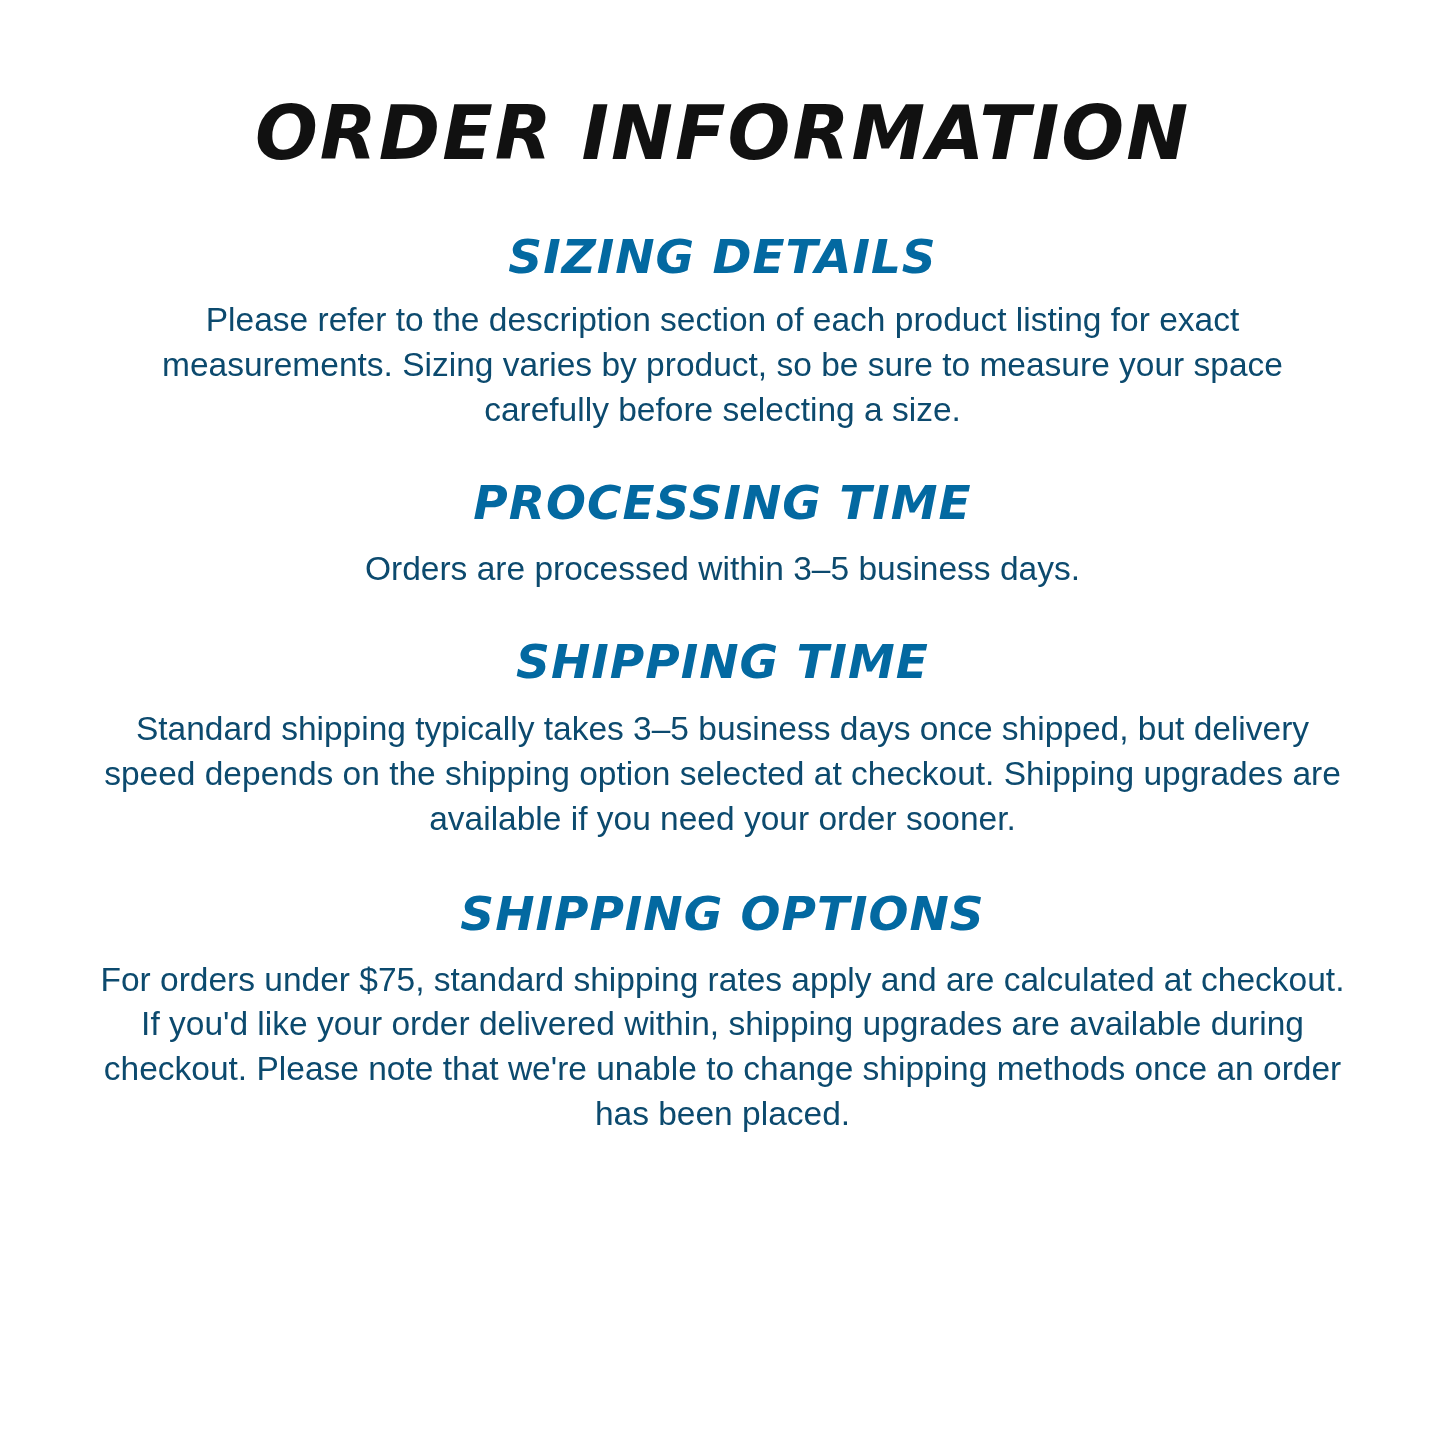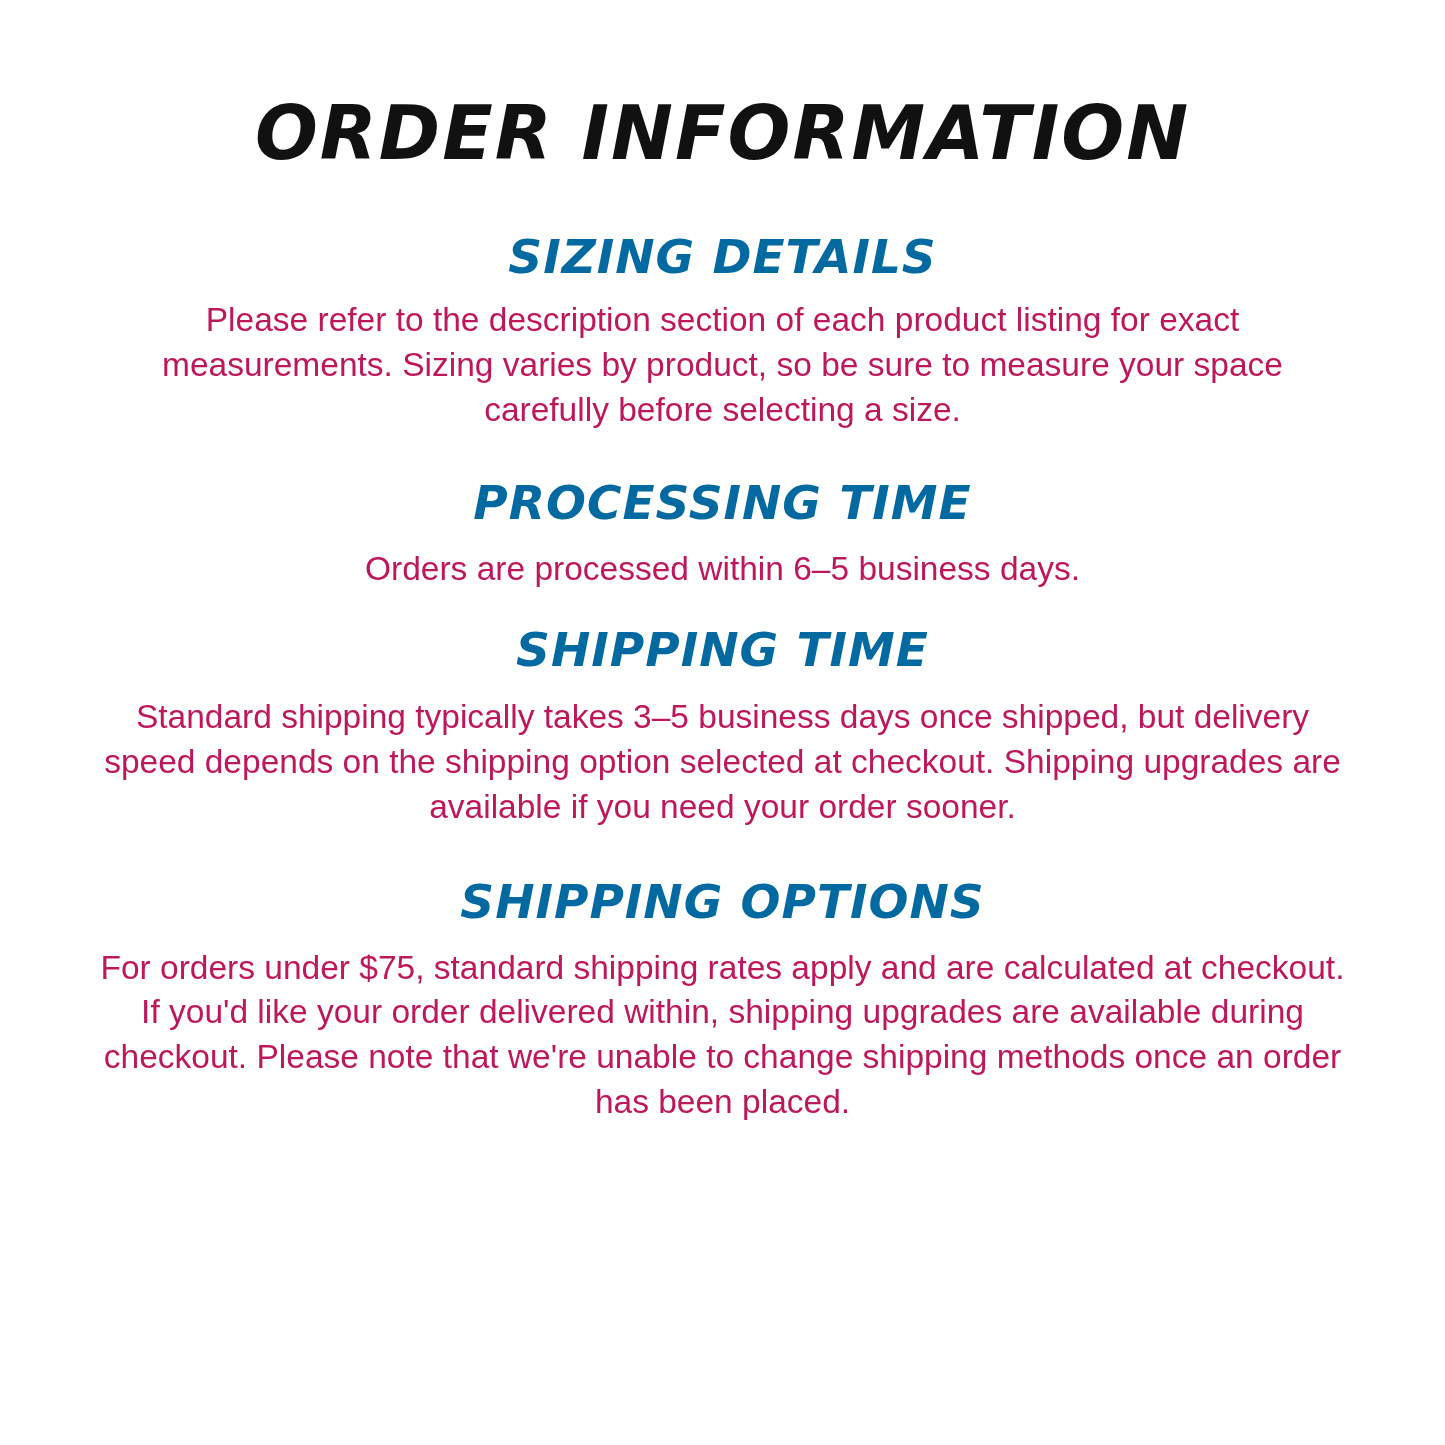--- a/index.html
+++ b/index.html
@@ -46,32 +46,32 @@
     color: #0369a1;
     margin: 0 0 14px 0;
     line-height: 1.1;
     text-transform: uppercase;
   }
   .body-text {
     font-family: "Liberation Sans", sans-serif;
     font-size: 33.5px;
     line-height: 1.34;
     text-align: center;
-    color: #be185d;
+    color: #0c4a6e;
     margin: 0 auto;
     max-width: 1260px;
   }
   .body-text + .body-text {
     margin-top: 38px;
   }
   .narrow {
     max-width: 1180px;
   }
   .sec-sizing { margin-bottom: 44px; }
-  .sec-processing { margin-bottom: 32px; }
+  .sec-processing { margin-bottom: 44px; }
   .sec-shipping-time { margin-bottom: 46px; }
   .sec-shipping-options { margin-bottom: 17px; }
   .sec-sizing .section-heading { margin-bottom: 16px; }
   .sec-processing .section-heading { margin-bottom: 18px; }
   .sec-shipping-time .section-heading { margin-bottom: 20px; }
   .sec-shipping-options .section-heading { margin-bottom: 18px; }
 </style>
 </head>
 <body>
 
@@ -79,21 +79,21 @@
 
   <h1 class="main-title">ORDER INFORMATION</h1>
 
   <section class="section sec-sizing">
     <h2 class="section-heading">SIZING DETAILS</h2>
     <p class="body-text narrow">Please refer to the description section of each product listing for exact measurements. Sizing varies by product, so be sure to measure your space carefully before selecting a size.</p>
   </section>
 
   <section class="section sec-processing">
     <h2 class="section-heading">PROCESSING TIME</h2>
-    <p class="body-text">Orders are processed within 6–5 business days.</p>
+    <p class="body-text">Orders are processed within 3–5 business days.</p>
   </section>
 
   <section class="section sec-shipping-time">
     <h2 class="section-heading">SHIPPING TIME</h2>
     <p class="body-text">Standard shipping typically takes 3–5 business days once shipped, but delivery speed depends on the shipping option selected at checkout. Shipping upgrades are available if you need your order sooner.</p>
   </section>
 
   <section class="section sec-shipping-options">
     <h2 class="section-heading">SHIPPING OPTIONS</h2>
     <p class="body-text">For orders under $75, standard shipping rates apply and are calculated at checkout. If you'd like your order delivered within, shipping upgrades are available during checkout. Please note that we're unable to change shipping methods once an order has been placed.</p>

